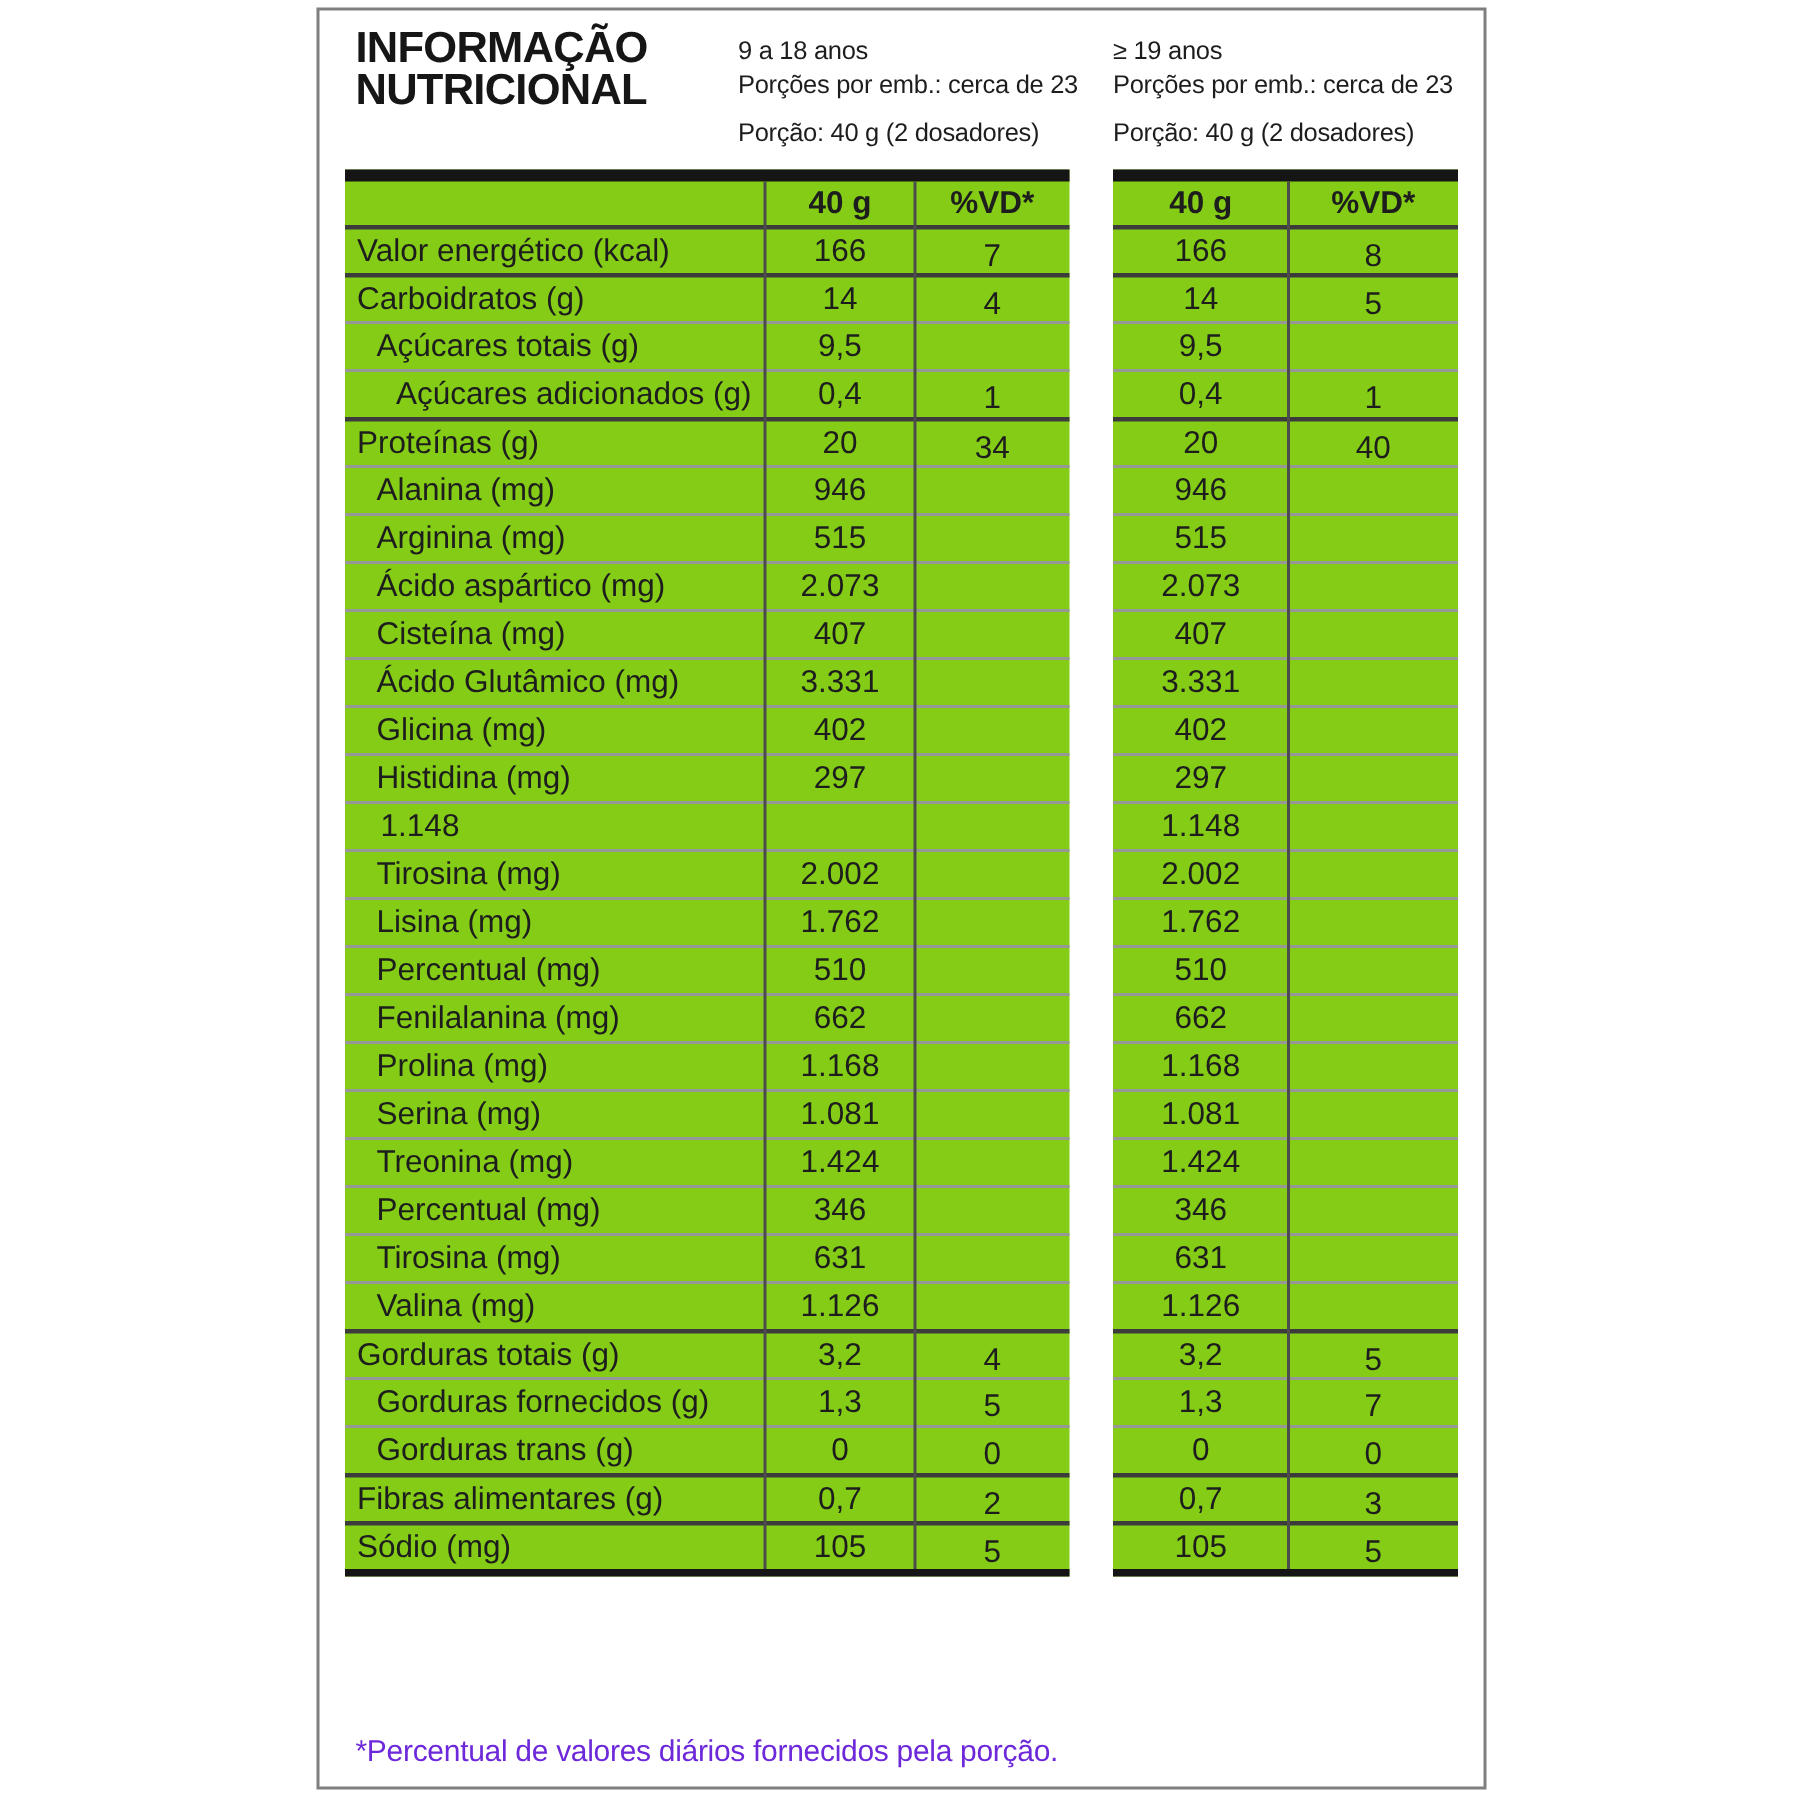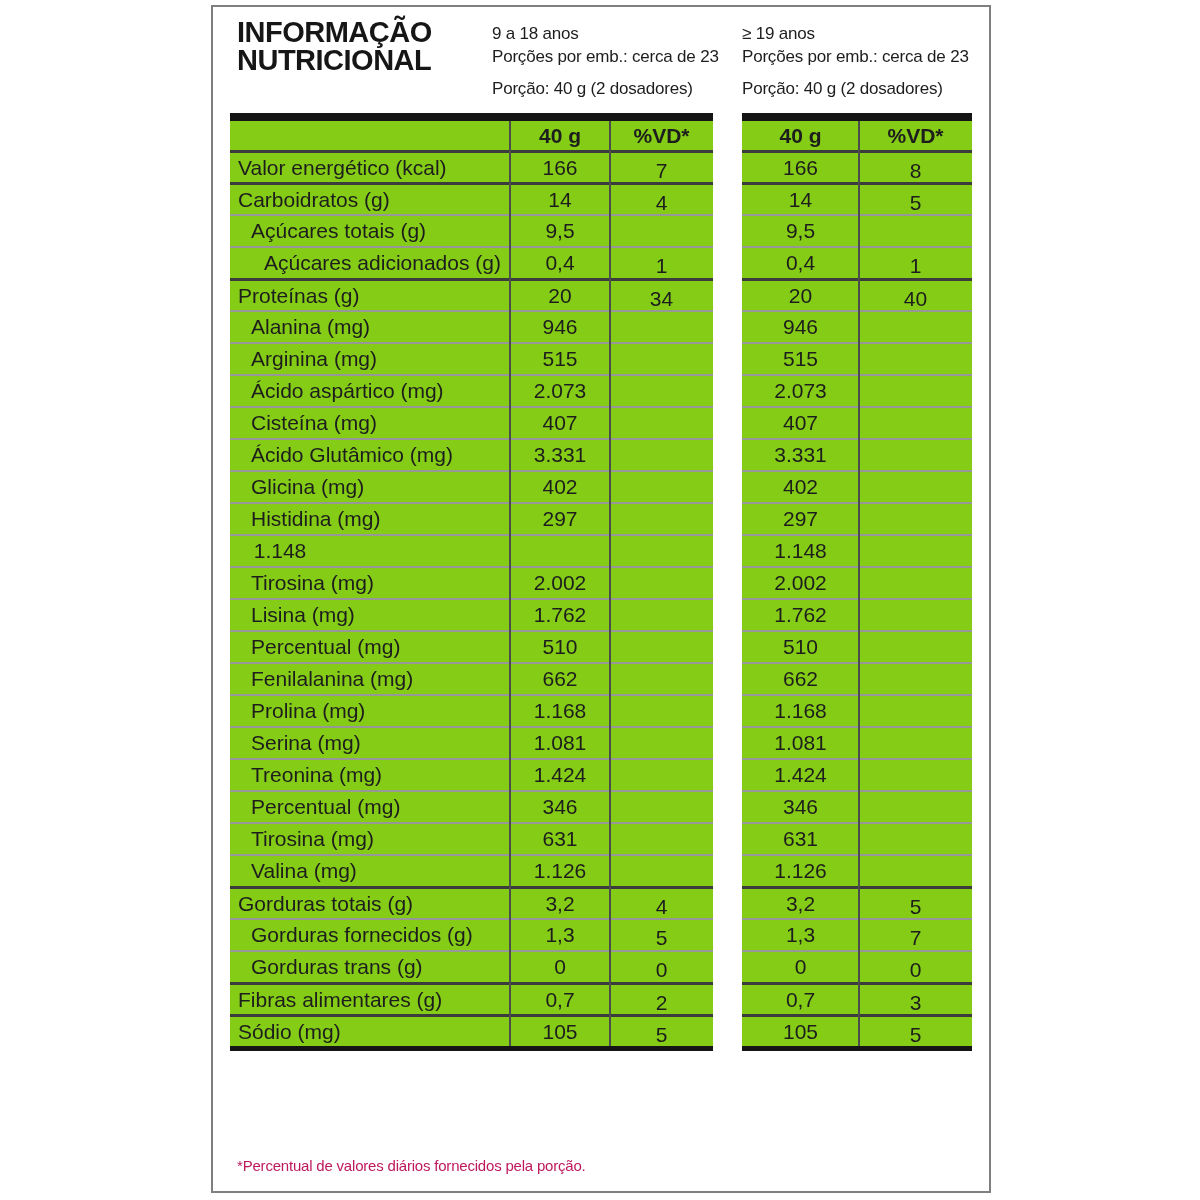--- a/index.html
+++ b/index.html
@@ -43,21 +43,21 @@
   .tA .cell.amount{width:100px;justify-content:center;}
   .tA .cell.vd{width:103px;justify-content:center;}
   .tB .cell.amount{width:117px;justify-content:center;}
   .tB .cell.vd{width:113px;justify-content:center;}
   .cell.vd span, .cell.vd{transform:translateY(3px);}
   .row.head .cell{font-weight:bold;transform:none;}
   .cell.ind0{padding-left:8px;}
   .cell.ind1{padding-left:21px;}
   .cell.ind2{padding-left:34px;}
   
-  .footnote{position:absolute;left:24px;top:1150px;font-size:15px;letter-spacing:-0.2px;color:#be185d;}
+  .footnote{position:absolute;left:24px;top:1150px;font-size:20px;letter-spacing:-0.2px;color:#6d28d9;}
 </style>
 </head>
 <body>
 
 <div class="box">
 
   <div class="title">
     <div>INFORMAÇÃO</div>
     <div>NUTRICIONAL</div>
   </div>

